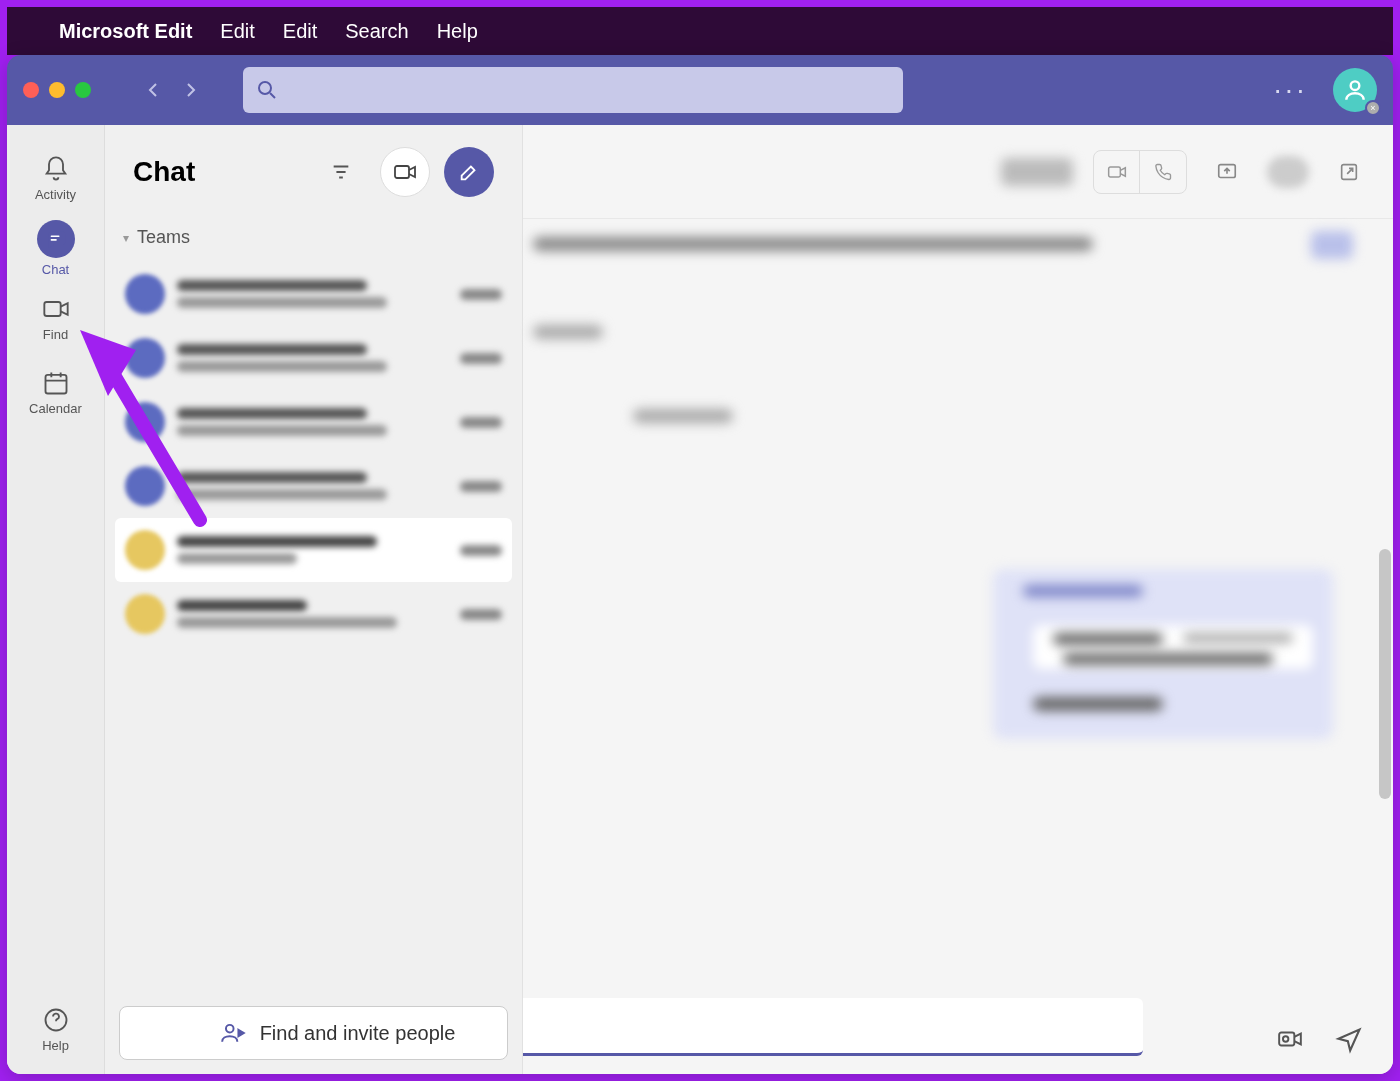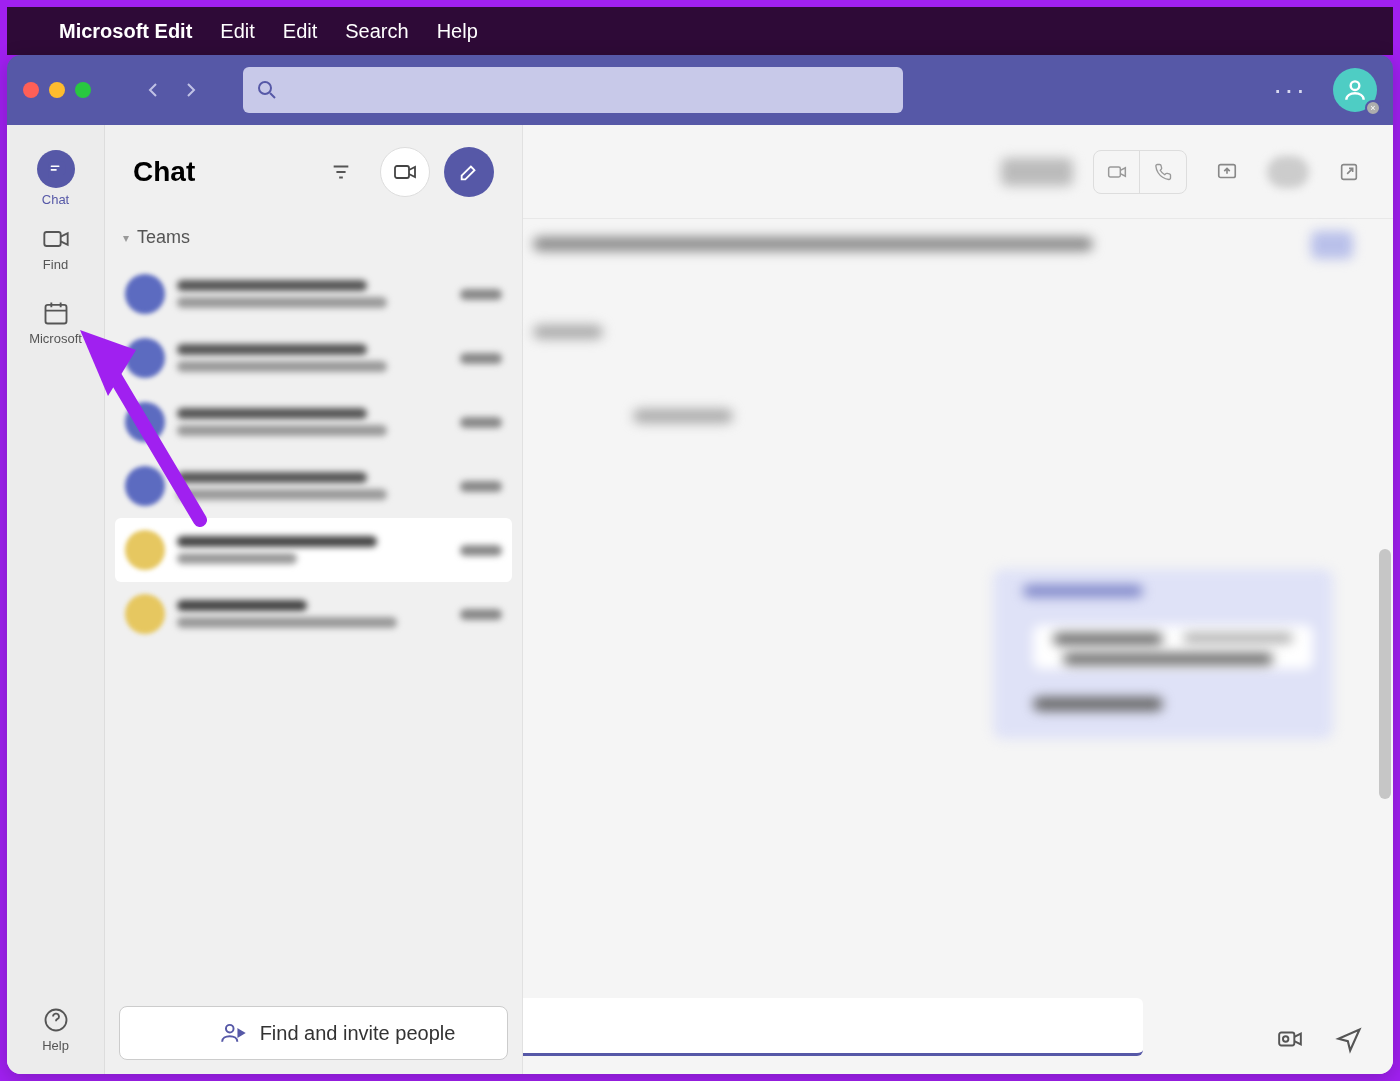--- a/index.html
+++ b/index.html
@@ -126,20 +126,27 @@
             <circle cx="12" cy="8" r="4"></circle>
             <path d="M4 21c0-4 4-6 8-6s8 2 8 6"></path>
           </svg>
         <div class="avatar-status">×</div>
       </div>
     </div>
 
     <div class="workarea">
 
       <div class="leftnav">
+        <div class="nav-item">
+          <svg width="28" height="28" viewBox="0 0 24 24" fill="none" stroke="currentColor" stroke-width="1.6">
+              <path d="M6 8a6 6 0 1 1 12 0v5l2 3H4l2-3V8z"></path>
+              <path d="M10 19a2 2 0 0 0 4 0"></path>
+            </svg>
+          <span class="nav-label">Activity</span>
+        </div>
         <div class="nav-item active">
           <div class="nav-icon-bubble">
             <svg width="22" height="22" viewBox="0 0 24 24" fill="currentColor">
                 <path d="M4 4h16a2 2 0 0 1 2 2v10a2 2 0 0 1-2 2H10l-6 4V6a2 2 0 0 1 2-2z" fill="#5658a7"></path>
                 <path d="M7 9h8M7 13h5" stroke="#fff" stroke-width="1.8" stroke-linecap="round"></path>
               </svg>
           </div>
           <span class="nav-label">Chat</span>
         </div>
         <div class="nav-item">
@@ -147,21 +154,21 @@
               <rect x="2" y="6" width="14" height="12" rx="2"></rect>
               <path d="M16 10l6-3v10l-6-3"></path>
             </svg>
           <span class="nav-label">Find</span>
         </div>
         <div class="nav-item" style="height:78px">
           <svg width="28" height="28" viewBox="0 0 24 24" fill="none" stroke="currentColor" stroke-width="1.6">
               <rect x="3" y="5" width="18" height="16" rx="2"></rect>
               <path d="M3 10h18M8 3v4M16 3v4"></path>
             </svg>
-          <span class="nav-label">Microsoft</span>
+          <span class="nav-label">Calendar</span>
         </div>
         <div class="nav-spacer"></div>
         <div class="nav-item" style="margin-bottom:10px">
           <svg width="28" height="28" viewBox="0 0 24 24" fill="none" stroke="currentColor" stroke-width="1.6">
               <circle cx="12" cy="12" r="9"></circle>
               <path d="M9.5 9a2.5 2.5 0 1 1 3.5 2.3c-.8.4-1 1-1 1.7M12 17h.01"></path>
             </svg>
           <span class="nav-label">Help</span>
         </div>
       </div>

